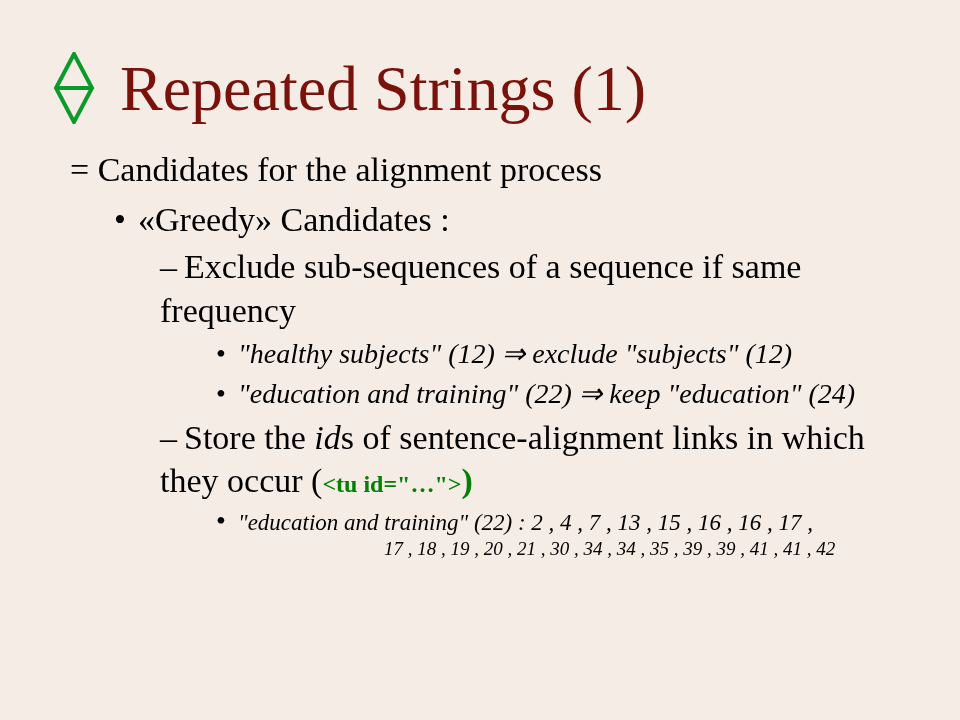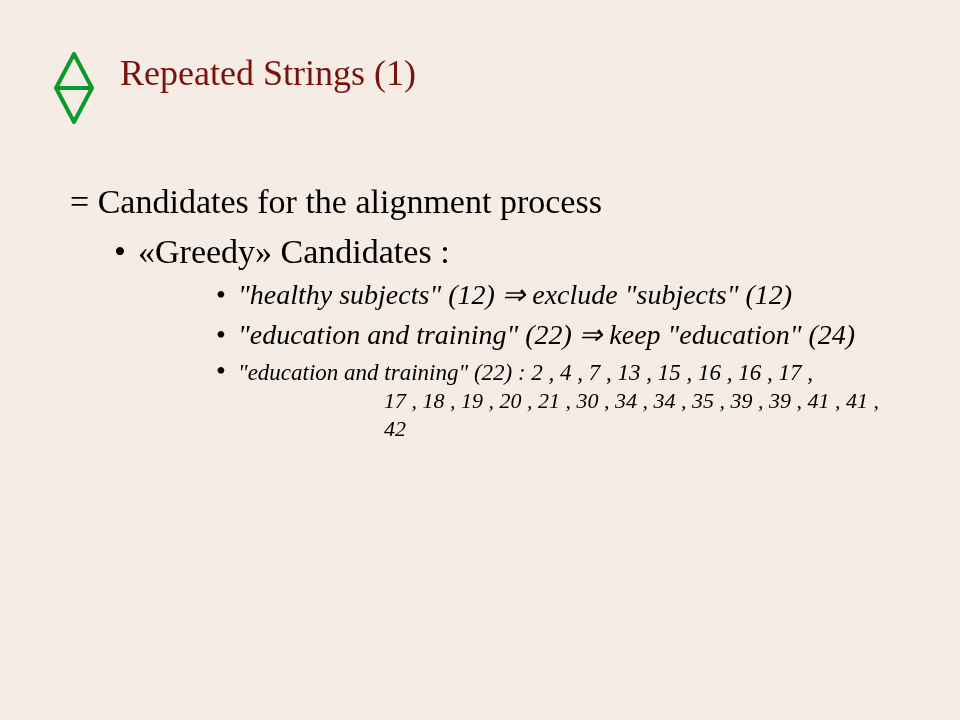--- a/index.html
+++ b/index.html
@@ -18,32 +18,32 @@
     padding: 48px 70px 40px 70px;
     position: relative;
   }
   .title-row {
     display: flex;
     align-items: flex-start;
     gap: 24px;
     margin-left: -18px;
   }
   .title {
-    font-size: 36px;
+    font-size: 64px;
     color: #7a120c;
     font-weight: 400;
     line-height: 1.1;
     margin-top: 6px;
   }
   .icon-diamond {
     flex: 0 0 auto;
     margin-top: 4px;
   }
   .content {
-    margin-top: 52px;
+    margin-top: 20px;
     font-size: 34px;
     color: #000;
     line-height: 1.28;
   }
   .lvl0 {
     margin: 0 0 6px 0;
   }
   .lvl1 {
     margin: 0 0 4px 44px;
   }
@@ -73,21 +73,21 @@
     font-weight: bold;
   }
   .closeparen {
     color: #018001;
     font-weight: bold;
   }
   .ids-italic { font-style: italic; }
   .ids-line {
     display: block;
     margin-left: 168px;
-    font-size: 22px;
+    font-size: 19px;
   }
 </style>
 </head>
 <body>
 
 <div class="slide">
 
   <div class="title-row">
     <span class="icon-diamond">
       <svg width="44" height="72" viewBox="0 0 44 72">
@@ -100,29 +100,35 @@
 
   <div class="content">
 
     <div class="lvl0">= Candidates for the alignment process</div>
 
     <div class="lvl1">
       <span class="bul bul-dot">•</span><span>«Greedy» Candidates :</span>
     </div>
 
 
+    <div class="lvl2">
+      <span class="bul bul-dash">–</span><span>Exclude sub-sequences of a sequence if same frequency</span>
+    </div>
 
     <div class="lvl3">
       <span class="bul bul-sdot noita">•</span><span>"healthy subjects" (12) ⇒ exclude "subjects" (12)</span>
     </div>
 
     <div class="lvl3">
       <span class="bul bul-sdot noita">•</span><span>"education and training" (22) ⇒ keep "education" (24)</span>
     </div>
 
+    <div class="lvl2b">
+      <span class="bul bul-dash">–</span><span>Store the </span><span class="ids-italic">id</span><span>s of sentence-alignment links in which they occur (</span><span class="tuid">&lt;tu id="…"&gt;</span><span class="closeparen">)</span>
+    </div>
 
     <div class="lvl3b">
       <span class="bul bul-sdot">•</span><span class="ids-italic">"education and training" (22) : 2 , 4 , 7 , 13 , 15 , 16 , 16 , 17 ,</span>
       <span class="ids-line ids-italic">17 , 18 , 19 , 20 , 21 , 30 , 34 , 34 , 35 , 39 , 39 , 41 , 41 , 42</span>
     </div>
 
   </div>
 </div>
 
 </body></html>

